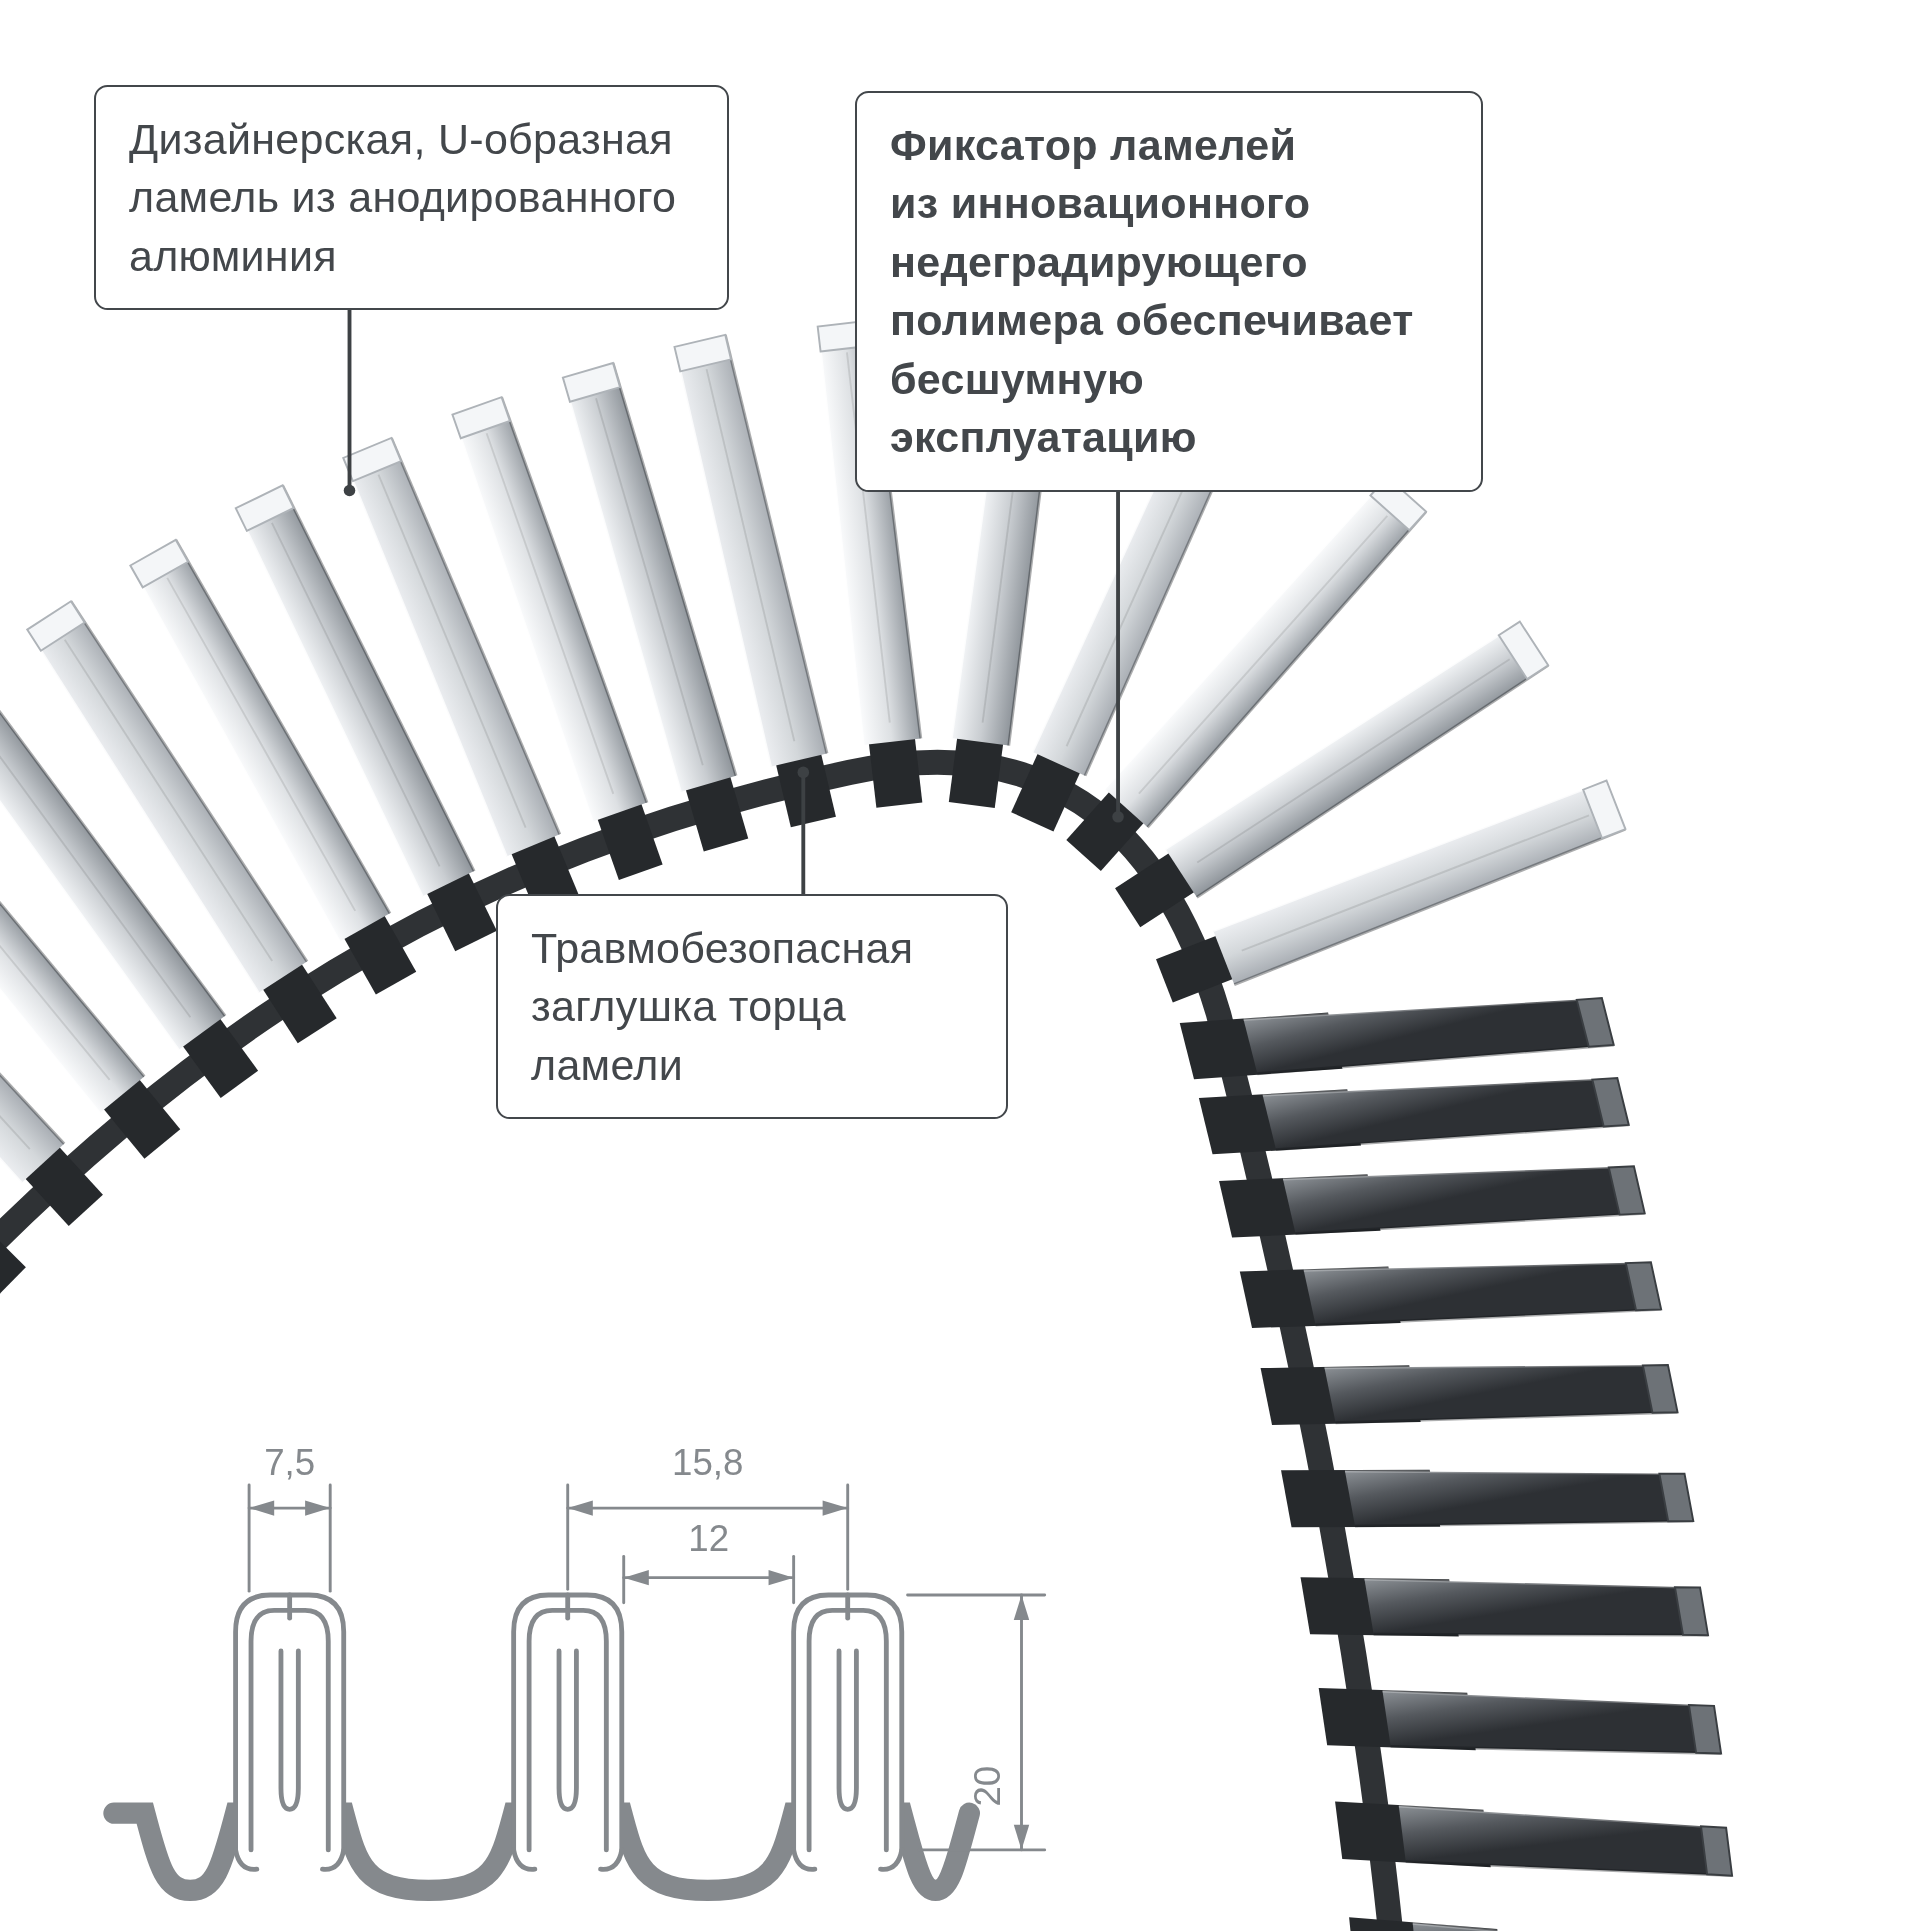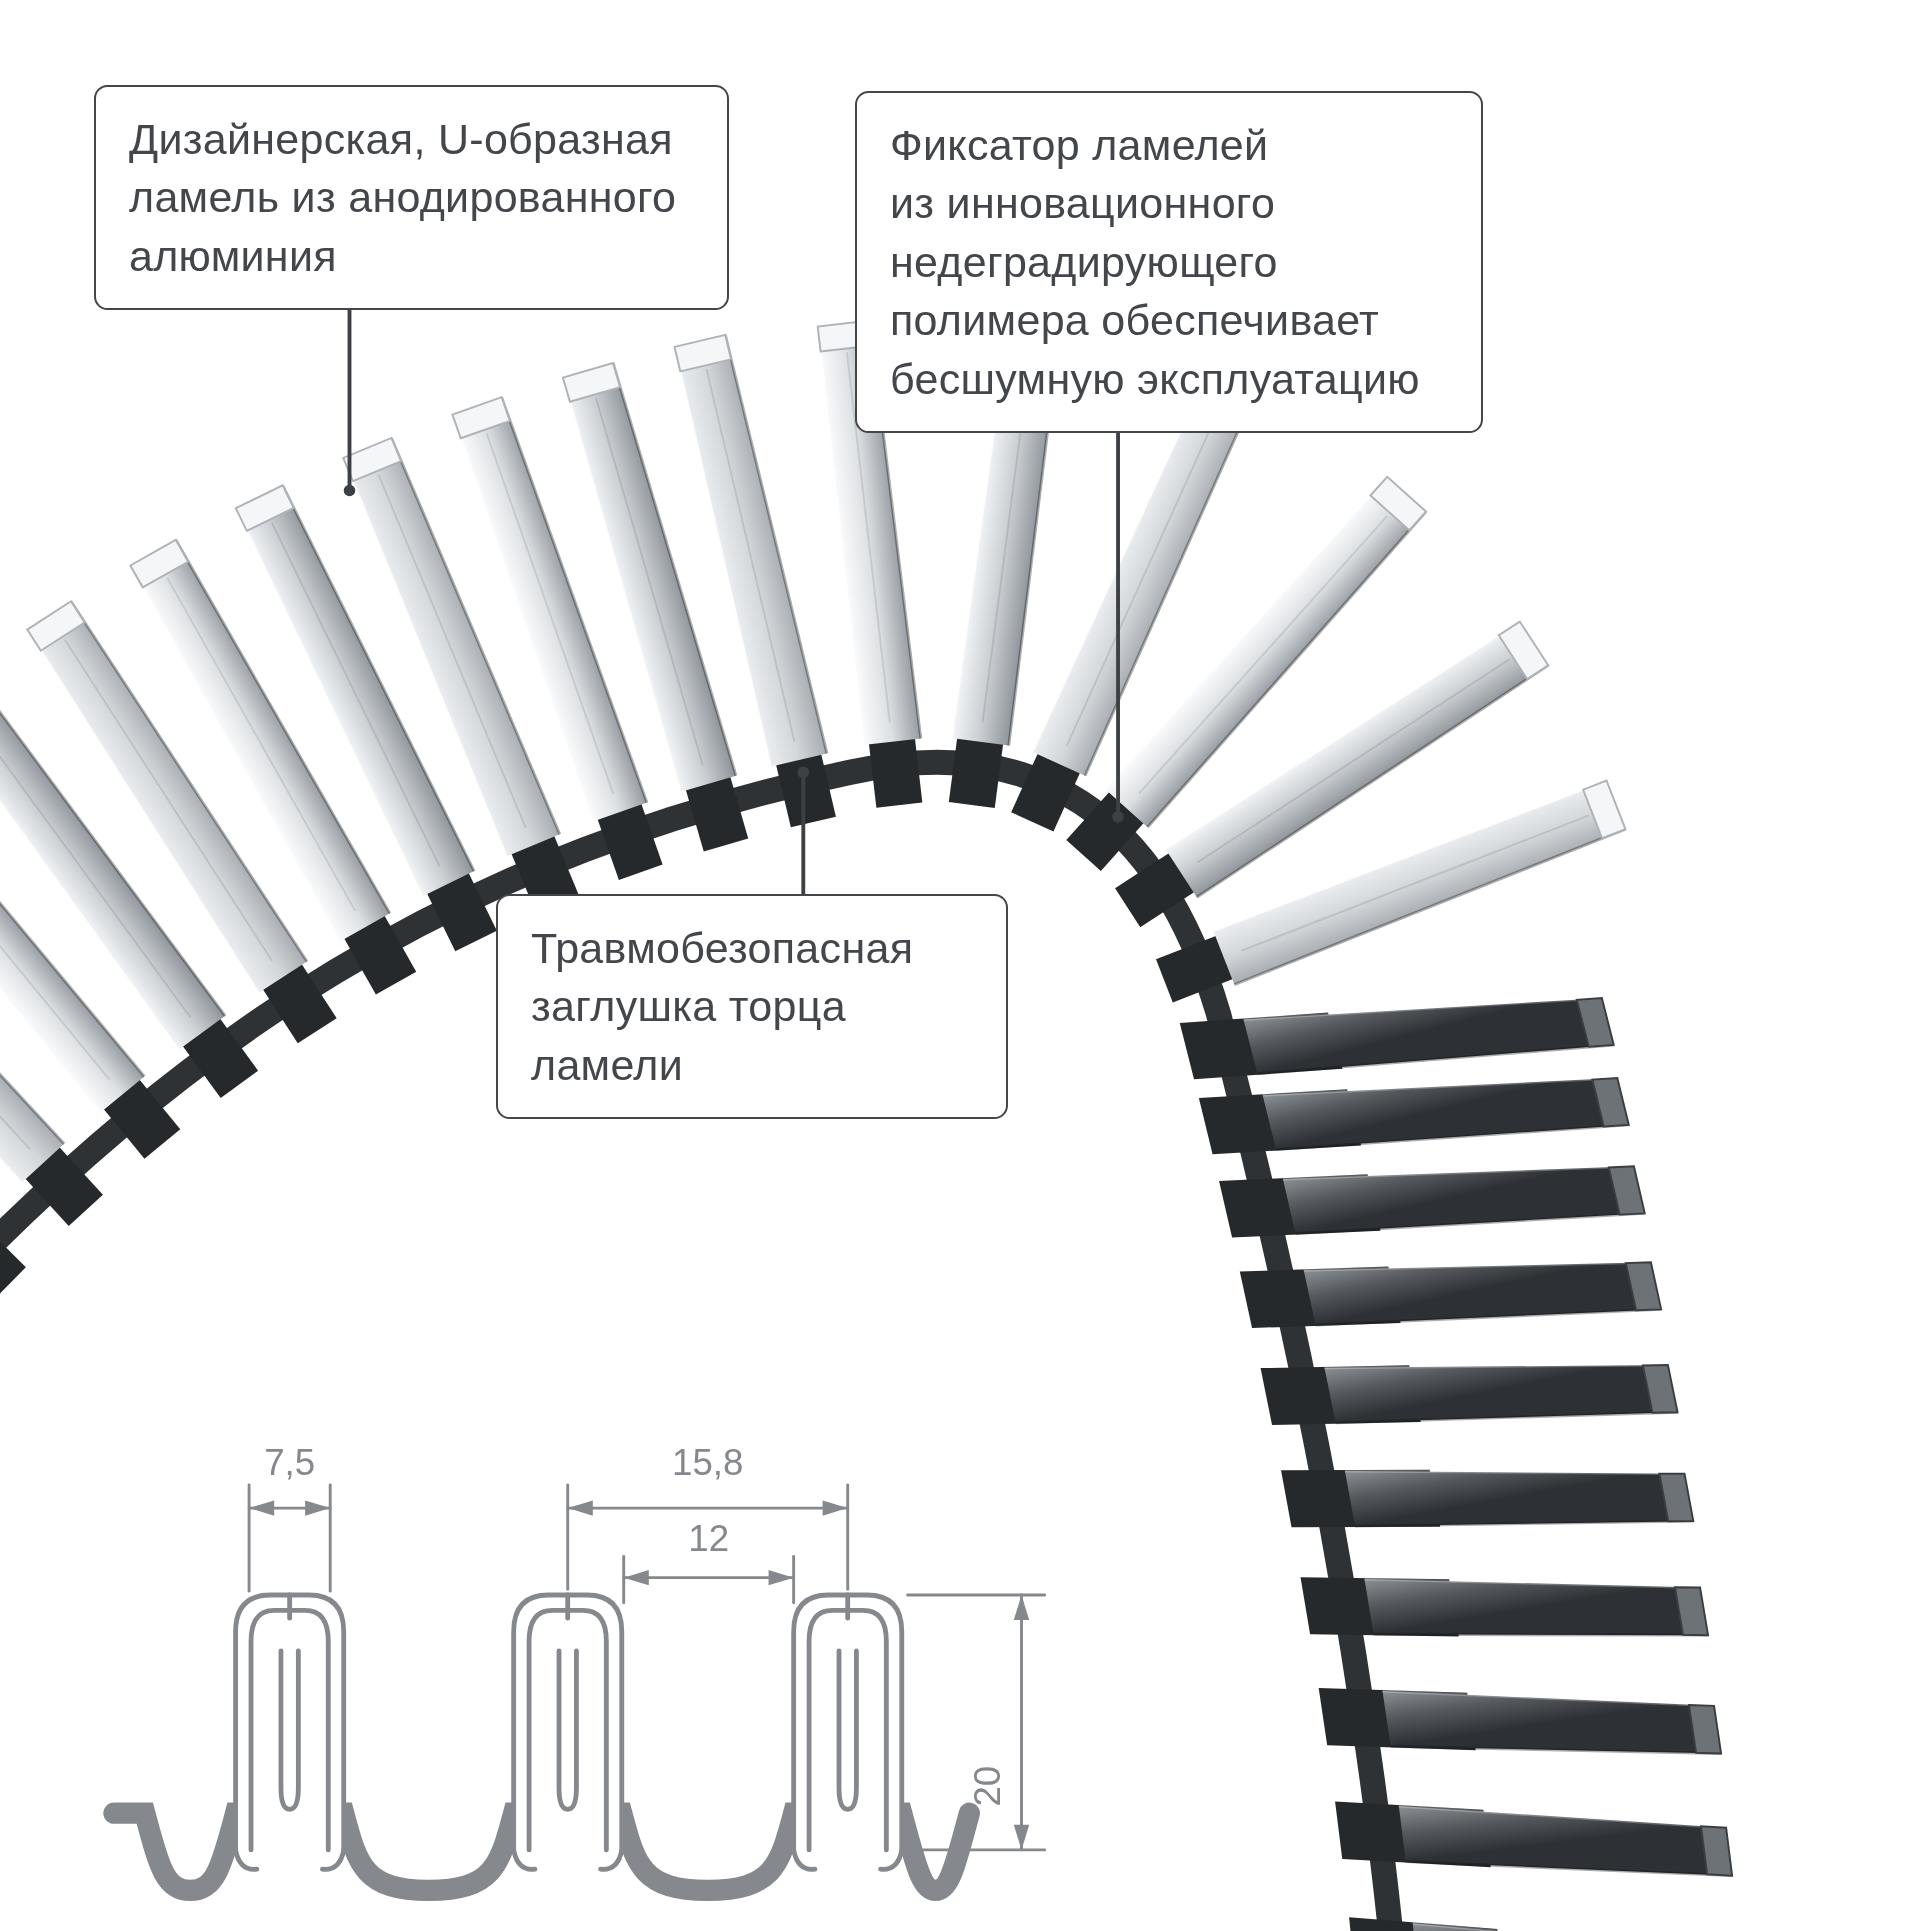--- a/index.html
+++ b/index.html
@@ -454,21 +454,21 @@
       <circle cx="1158" cy="846" r="6" stroke="none"></circle>
       <line x1="832" y1="800" x2="832" y2="936"></line>
       <circle cx="832" cy="800" r="6" stroke="none"></circle>
     </g>
   </svg>
 
   <div class="callout" style="left:75px;top:85px;width:635px;margin-left:19px;">Дизайнерская, U-образная
 ламель из анодированного
 алюминия</div>
 
-  <div class="callout" style="left:855px;top:91px;width:628px;">Фиксатор ламелей
+  <div class="callout" style="left:855px;top:91px;width:628px;font-weight:bold;">Фиксатор ламелей
 из инновационного
 недеградирующего
 полимера обеспечивает
 бесшумную эксплуатацию</div>
 
   <div class="callout" style="left:496px;top:894px;width:512px;">Травмобезопасная
 заглушка торца ламели</div>
 </div>
 
 

